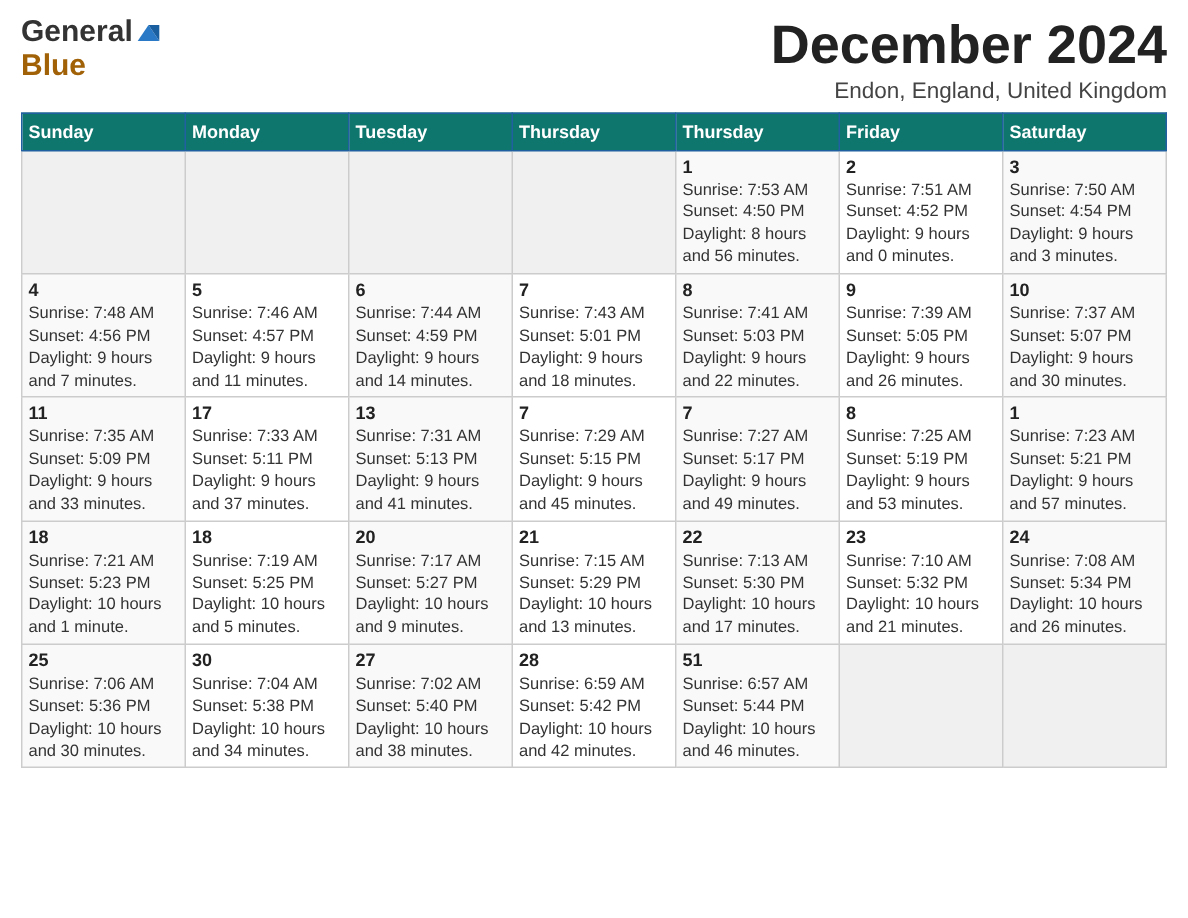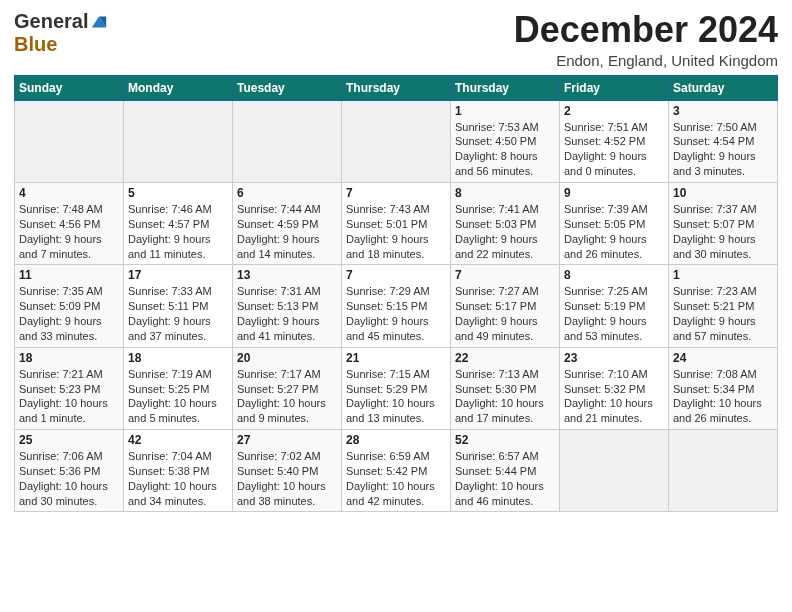--- a/index.html
+++ b/index.html
@@ -244,33 +244,33 @@
             <span class="day-number">24</span>
             <div class="day-info">Sunrise: 7:08 AM<br>Sunset: 5:34 PM<br>Daylight: 10 hours<br>and 26 minutes.</div>
           </td>
         </tr>
         <tr>
           <td>
             <span class="day-number">25</span>
             <div class="day-info">Sunrise: 7:06 AM<br>Sunset: 5:36 PM<br>Daylight: 10 hours<br>and 30 minutes.</div>
           </td>
           <td>
-            <span class="day-number">42</span>
+            <span class="day-number">30</span>
             <div class="day-info">Sunrise: 7:04 AM<br>Sunset: 5:38 PM<br>Daylight: 10 hours<br>and 34 minutes.</div>
           </td>
           <td>
             <span class="day-number">27</span>
             <div class="day-info">Sunrise: 7:02 AM<br>Sunset: 5:40 PM<br>Daylight: 10 hours<br>and 38 minutes.</div>
           </td>
           <td>
             <span class="day-number">28</span>
             <div class="day-info">Sunrise: 6:59 AM<br>Sunset: 5:42 PM<br>Daylight: 10 hours<br>and 42 minutes.</div>
           </td>
           <td>
-            <span class="day-number">52</span>
+            <span class="day-number">51</span>
             <div class="day-info">Sunrise: 6:57 AM<br>Sunset: 5:44 PM<br>Daylight: 10 hours<br>and 46 minutes.</div>
           </td>
           <td class="empty-cell"></td>
           <td class="empty-cell"></td>
         </tr>
       </tbody>
   </table>
 </div>
 
 </body></html>

